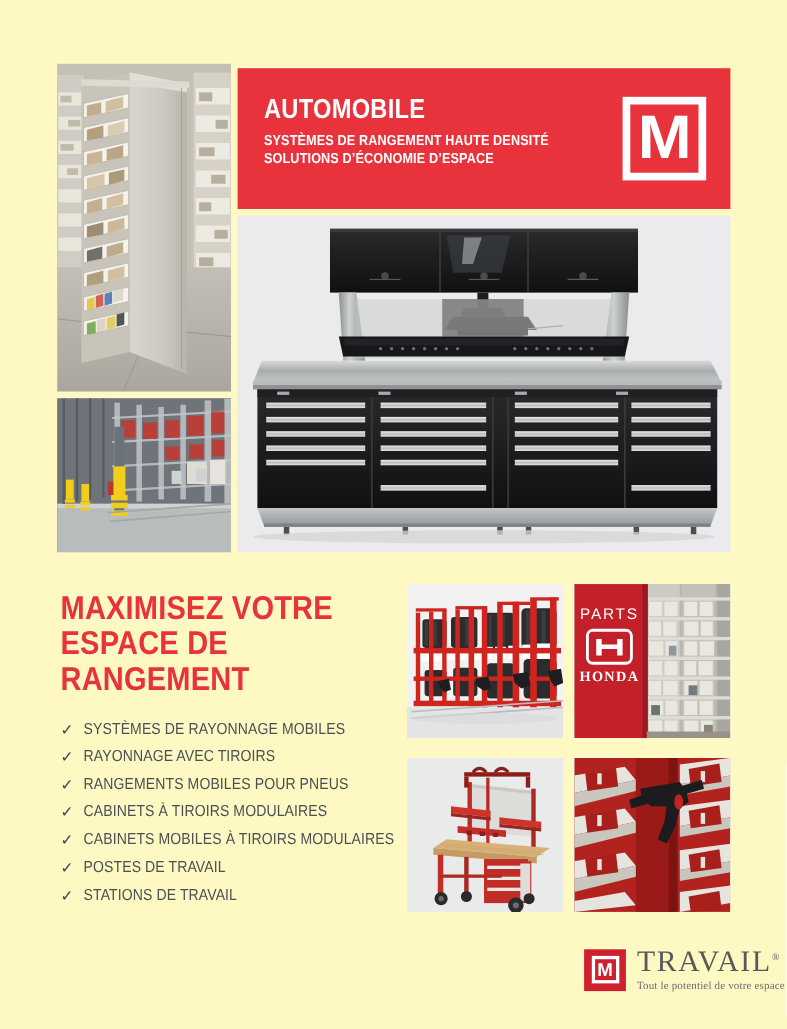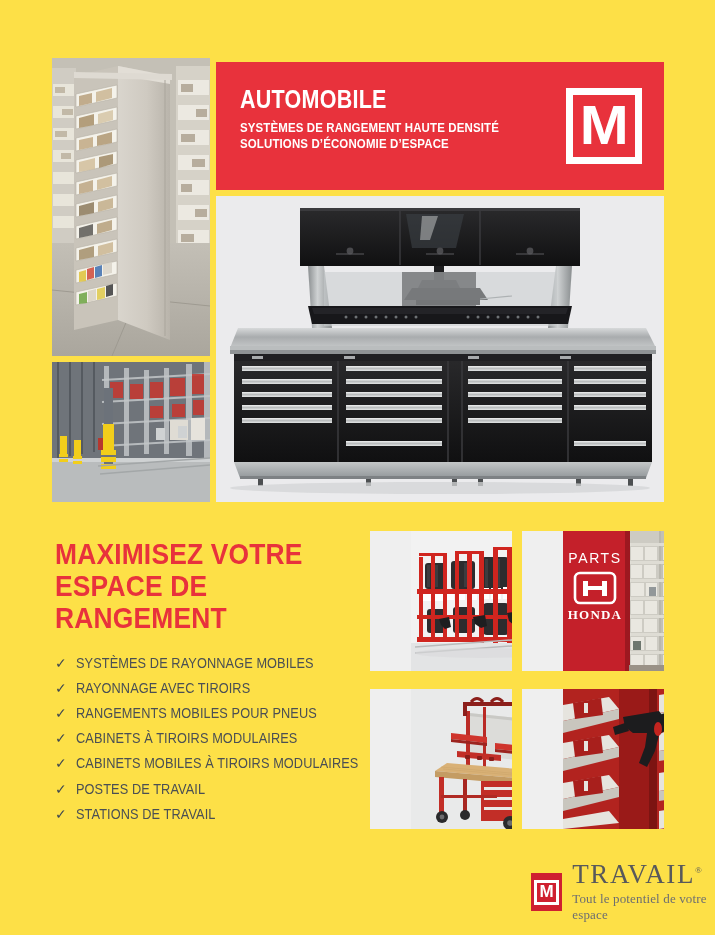--- a/index.html
+++ b/index.html
@@ -10,21 +10,21 @@
     height: 935px;
     background: #ffffff;
     font-family: "Liberation Sans", sans-serif;
     overflow: hidden;
   }
 
   .page {
     position: relative;
     width: 715px;
     height: 935px;
-    background: #fde047;
+    background: #fef9c3;
   }
 
   
 
   .photo-top-left {
     position: absolute;
     left: 52px; top: 58px;
     width: 158px; height: 298px;
     overflow: hidden;
     background: #c9c4bb;
@@ -157,21 +157,20 @@
   .grid {
     position: absolute;
     left: 370px; top: 531px;
     width: 294px; height: 300px;
   }
   .cell {
     position: absolute;
     width: 142px; height: 140px;
     overflow: hidden;
     background: #efefef;
-    padding-left: 41px;
   }
   .cell.tl { left: 0;     top: 0; }
   .cell.tr { left: 152px; top: 0; }
   .cell.bl { left: 0;     top: 158px; }
   .cell.br { left: 152px; top: 158px; }
 
   
   .footer-logo {
     position: absolute;
     left: 531px; top: 861px;
@@ -201,21 +200,21 @@
     line-height: 1;
     position: relative;
   }
   .fl-reg {
     font-size: 9px;
     vertical-align: super;
     letter-spacing: 0;
   }
   .fl-tag {
     font-family: "Liberation Serif", serif;
-    font-size: 13px;
+    font-size: 10px;
     color: #6d6e71;
     letter-spacing: 0.15px;
     margin-top: 3px;
   }
 
   svg { display: block; }
 </style>
 </head>
 <body>
 

